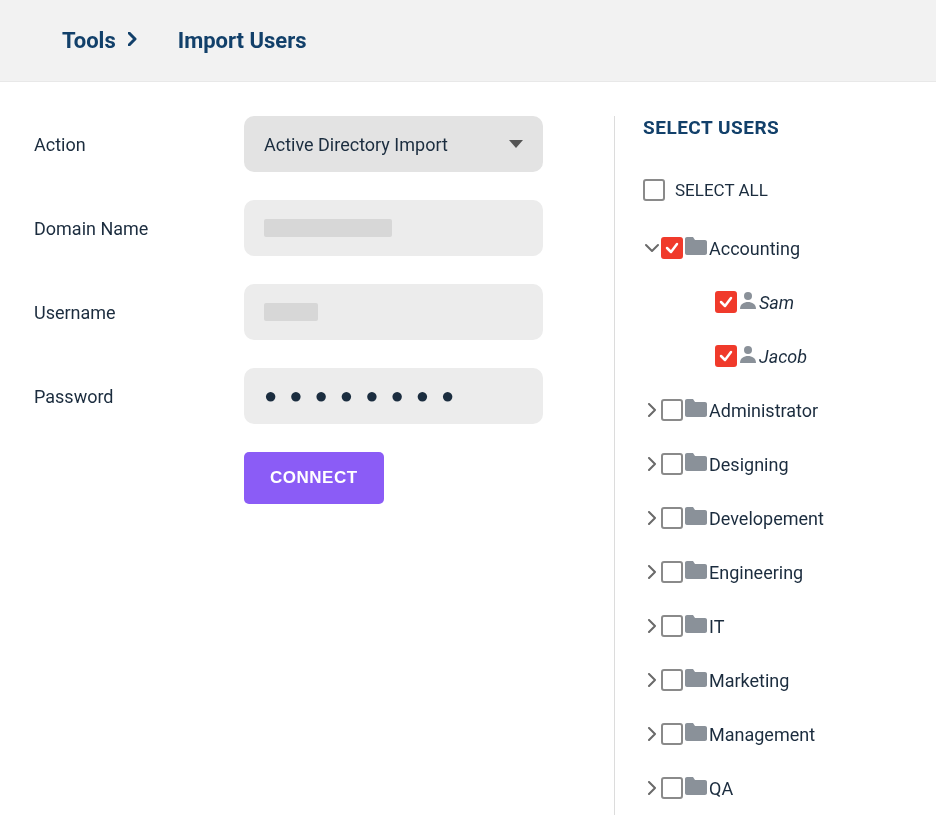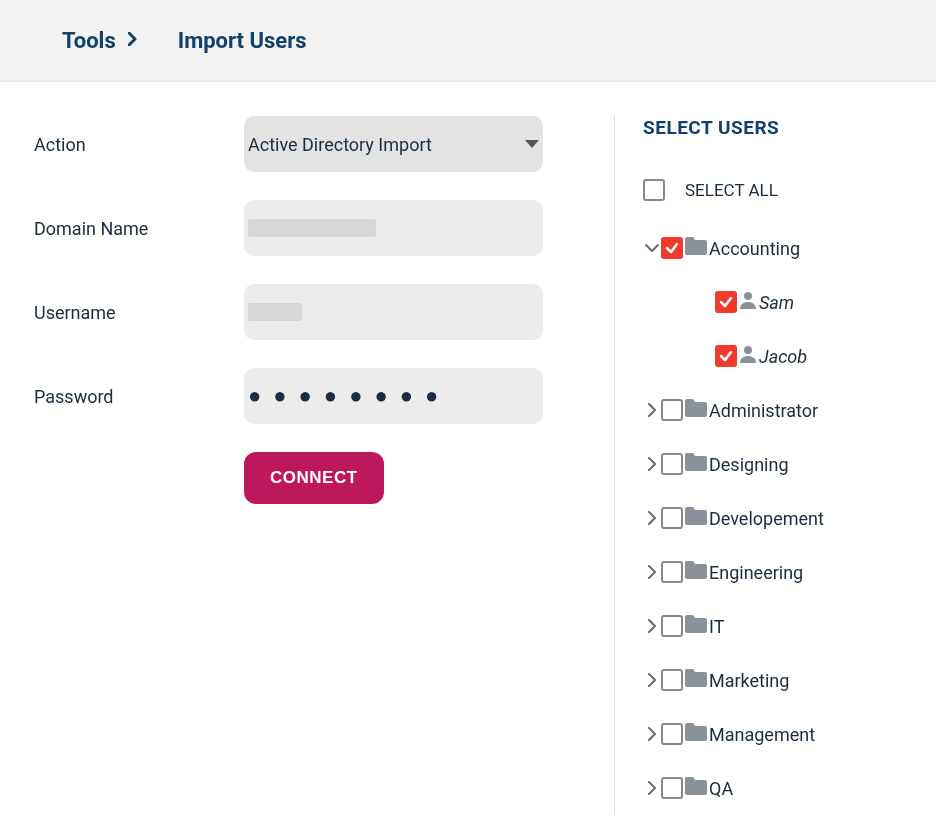--- a/index.html
+++ b/index.html
@@ -52,21 +52,21 @@
       color: #1b2c3e;
       font-size: 18px;
     }
     .form-control {
       background: #ececec;
       border-radius: 10px;
       height: 56px;
       width: 299px;
       display: flex;
       align-items: center;
-      padding: 0 4px;
+      padding: 0 20px;
       position: relative;
     }
     .form-control.select {
       justify-content: space-between;
       background: #e3e3e3;
     }
     .select-value {
       color: #1b2d3f;
       font-size: 18px;
     }
@@ -86,41 +86,41 @@
     .password-dots {
       color: #1b2d3f;
       font-size: 22px;
       letter-spacing: 12px;
       font-weight: 900;
     }
     .btn-row {
       padding-left: 210px;
     }
     .btn-primary {
-      background: #be185d;
+      background: #8b5cf6;
       color: #ffffff;
       border: none;
-      border-radius: 12px;
+      border-radius: 5px;
       padding: 16px 26px;
       font-size: 17px;
       font-weight: 600;
       letter-spacing: 0.5px;
       cursor: pointer;
     }
     .section-title {
       color: #12406a;
       font-size: 19px;
       font-weight: 700;
       letter-spacing: 0.5px;
       margin-bottom: 40px;
     }
     .select-all-row {
       display: flex;
       align-items: center;
-      gap: 20px;
+      gap: 10px;
       margin-bottom: 20px;
     }
     .select-all-label {
       color: #1b2c3e;
       font-size: 17px;
     }
     .chk {
       width: 22px;
       height: 22px;
       border: 2px solid #8a8a8a;

